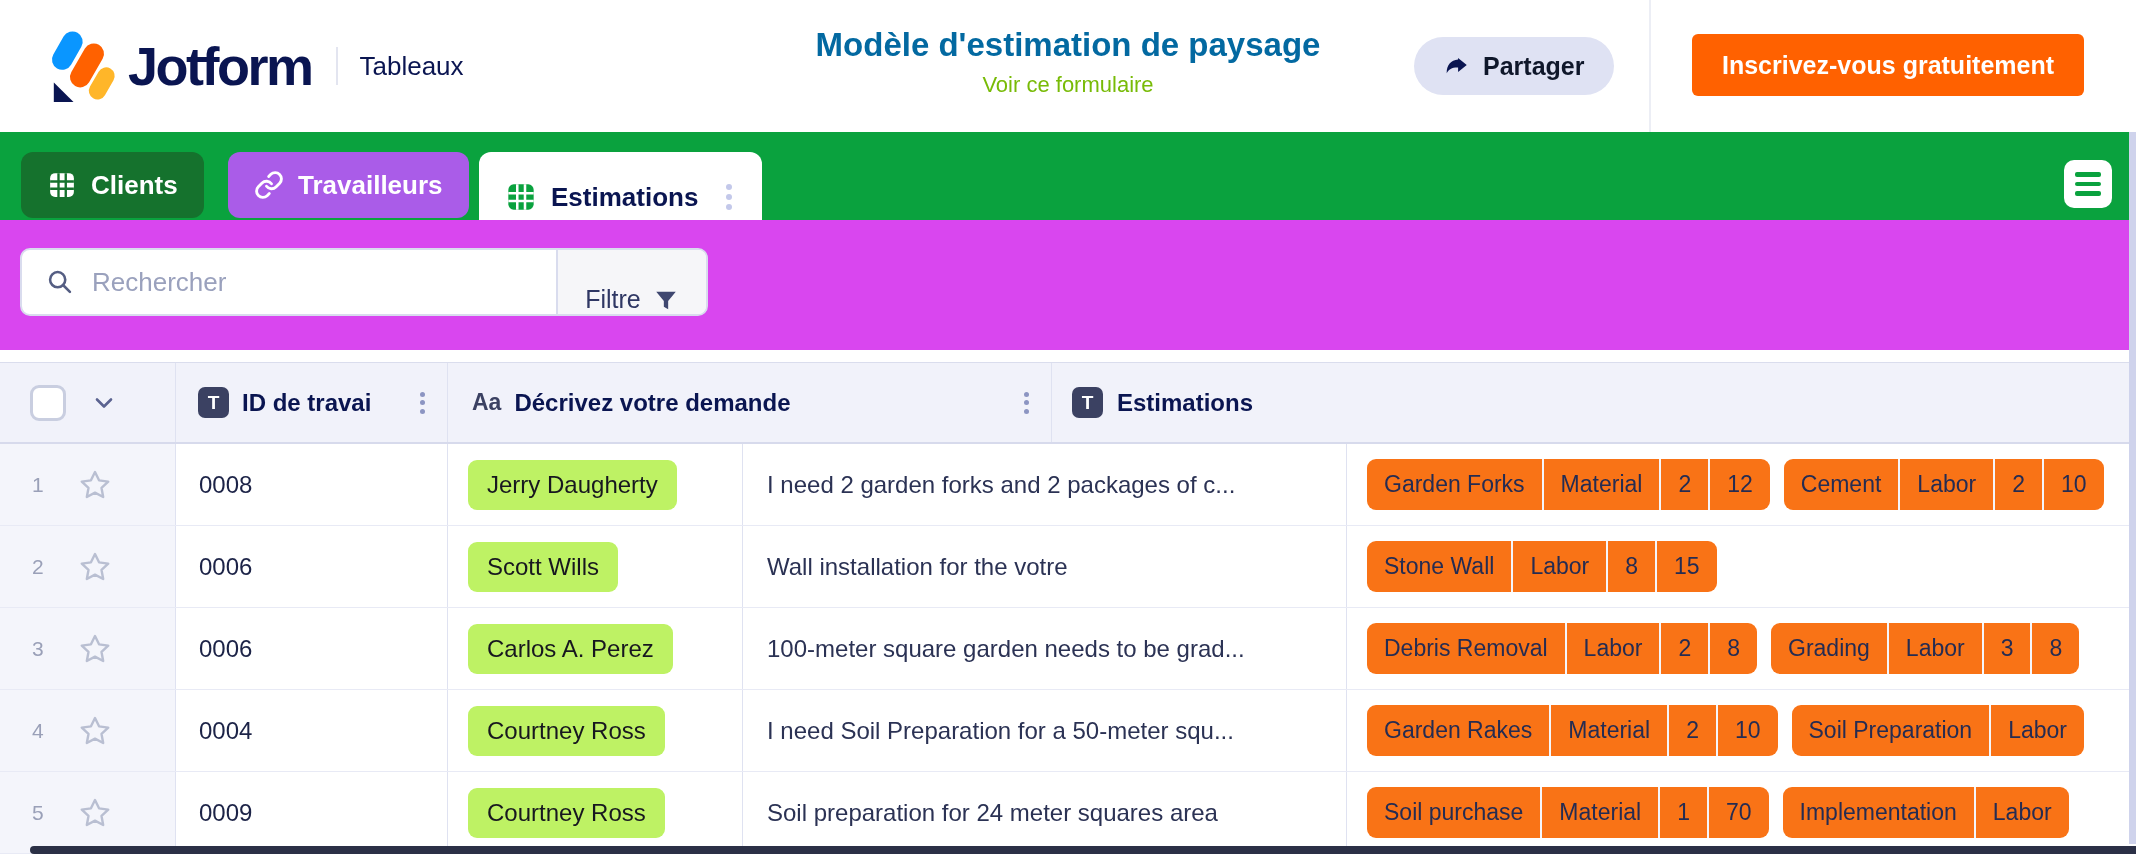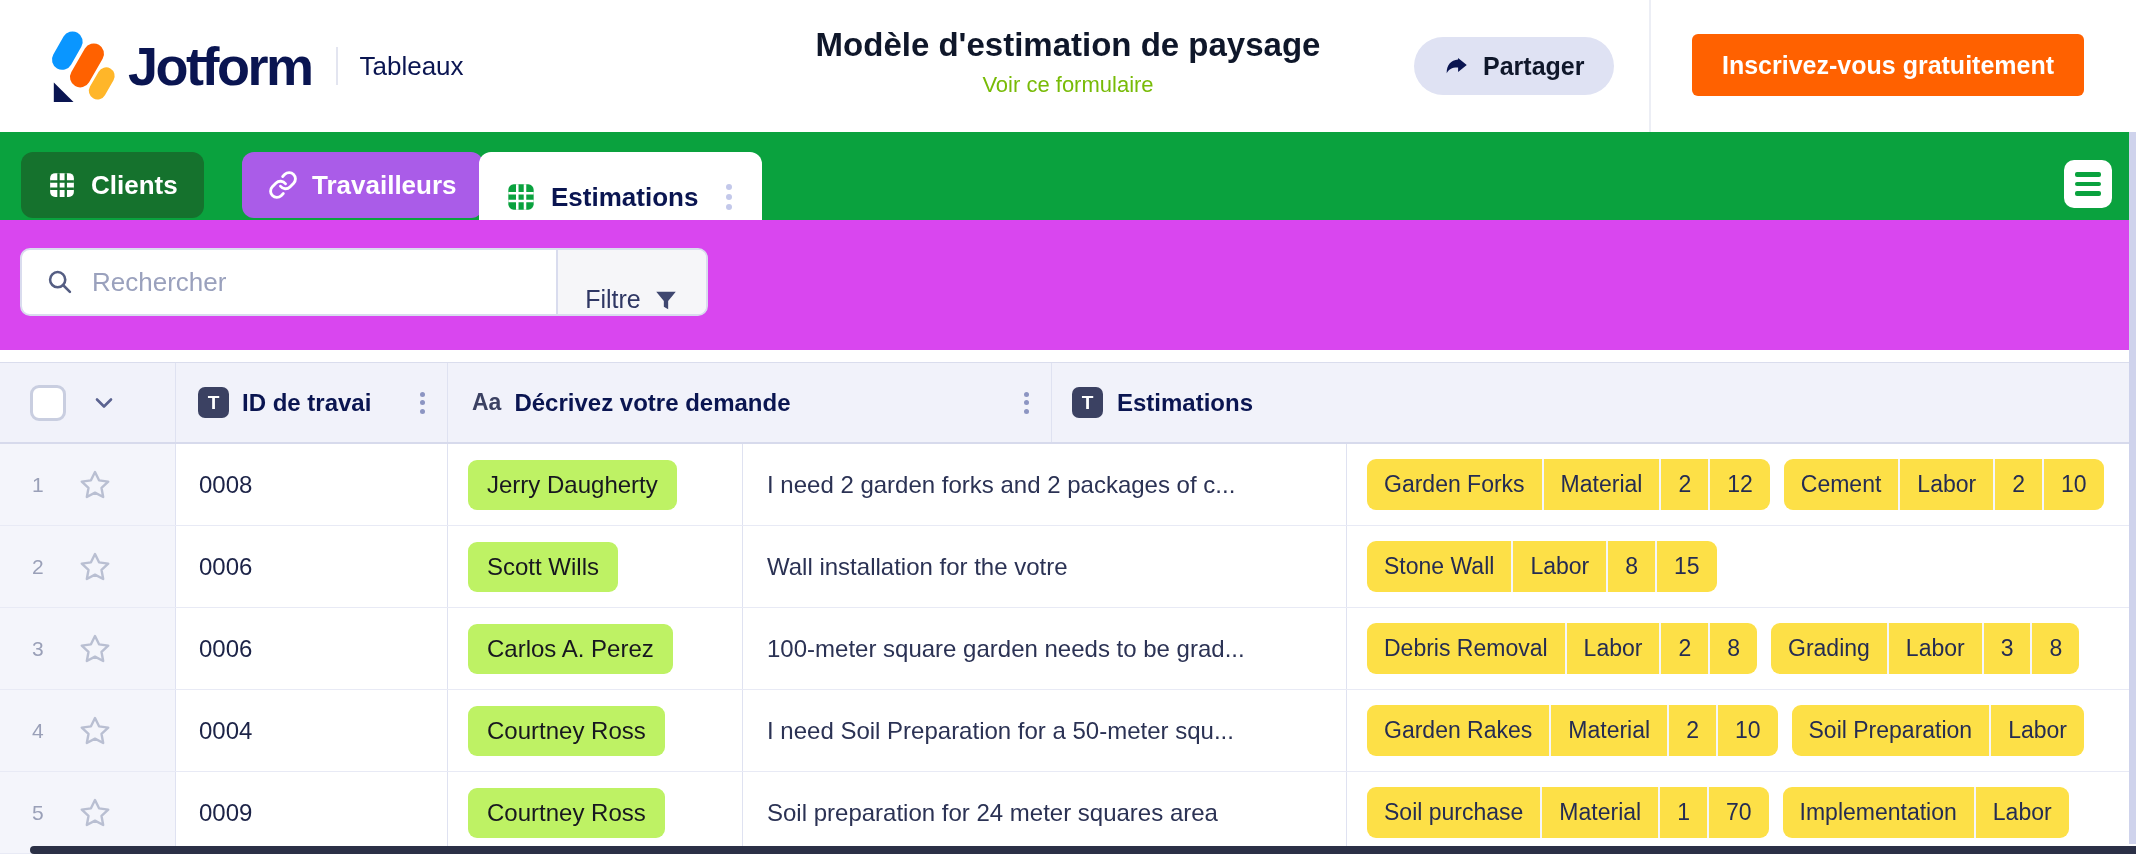--- a/index.html
+++ b/index.html
@@ -9,33 +9,33 @@
     font-family: "Liberation Sans", sans-serif; background: #fff; color:#0a1551;
   }
   
   .app-header { position:absolute; top:0; left:0; width:100%; height:132px; background:#fff; }
   .brand { position:absolute; left:44px; top:24px; height:84px; display:flex; align-items:center; }
   .logo-mark { width:82px; height:82px; }
   .wordmark { font-size:54px; font-weight:800; letter-spacing:-2.5px; color:#0a1551; margin-left:2px; }
   .brand-divider { width:2px; height:38px; background:#e3e5f0; margin:0 22px 0 24px; }
   .product-label { font-size:26px; color:#0a1551; }
   .title-block { position:absolute; left:50%; top:26px; transform:translateX(-50%); text-align:center; white-space:nowrap; }
-  .page-title { font-size:33px; font-weight:700; color:#0f172a; }
+  .page-title { font-size:33px; font-weight:700; color:#0369a1; }
   .view-form { font-size:22px; color:#78bb07; margin-top:8px; cursor:pointer; }
   .share-btn { position:absolute; left:1414px; top:37px; height:58px; padding:12px 30px; border-radius:999px;
     background:#dfe2f3; color:#0f172a; font-size:25px; font-weight:700; display:flex; align-items:center; gap:13px; cursor:pointer; border:none; }
   .header-vdivider { position:absolute; left:1649px; top:0; width:2px; height:132px; background:#eceef5; }
   .signup-btn { position:absolute; left:1692px; top:34px; height:62px; padding:0 30px; background:#ff6100; color:#fff;
     font-size:25px; font-weight:700; border-radius:6px; display:flex; align-items:center; cursor:pointer; border:none; }
   
   .tab-bar { position:absolute; top:132px; left:0; width:100%; height:100px; background:#0aa23e; }
   .tab { position:absolute; top:20px; height:66px; border-radius:12px; display:flex; align-items:center;
     gap:14px; padding:0 26px; font-size:26px; font-weight:700; cursor:pointer; white-space:nowrap; }
   .tab-clients { left:21px; background:#15722d; color:#fff; }
-  .tab-travailleurs { left:242px; background:#aa5ce8; color:#fff; }
+  .tab-travailleurs { left:228px; background:#aa5ce8; color:#fff; }
   .tab-estimations { left:479px; background:#fff; color:#0a1551; height:90px; border-radius:12px; }
   .tab-dots { display:flex; flex-direction:column; gap:4px; margin-left:10px; padding:4px; cursor:pointer; }
   .tab-dots i { width:6px; height:6px; border-radius:50%; background:#c3c8ea; }
   .hamburger-btn { position:absolute; right:24px; top:28px; width:48px; height:48px; background:#fff; border-radius:10px;
     display:flex; flex-direction:column; align-items:center; justify-content:center; gap:5px; cursor:pointer; border:none; }
   .hamburger-btn i { display:block; width:26px; height:4.5px; background:#0aa23e; border-radius:2px; }
   
   .toolbar { position:absolute; top:220px; left:0; width:100%; height:130px; background:#d946ef; }
   .search-filter { position:absolute; left:20px; top:28px; width:688px; height:68px; border:2px solid #d9dcee;
     border-radius:10px; display:flex; background:#fff; overflow:hidden; }
@@ -63,21 +63,21 @@
   .checkbox { width:36px; height:36px; border-radius:9px; border:3px solid #c9cee0; background:#fff; cursor:pointer; flex-shrink:0; }
   
   .trow { display:flex; height:82px; background:#fff; border-bottom:1.5px solid #e8eaf5; flex-shrink:0; }
   .rownum-cell { width:176px; background:#f4f5fb; padding-left:32px; gap:24px; }
   .rnum { font-size:21px; color:#9aa0b8; width:22px; }
   .star { display:flex; align-items:center; cursor:pointer; }
   .id-cell { font-size:24px; color:#1c2347; padding-left:23px; }
   .assignee-chip { background:#bef264; border-radius:9px; padding:11px 19px; font-size:24px; color:#17171f; white-space:nowrap; }
   .desc-cell { font-size:24px; color:#2b3254; white-space:nowrap; overflow:hidden; }
   .est-cell { overflow:hidden; }
-  .est-chip { display:flex; background:#fde047; border-radius:9px; flex-shrink:0; overflow:hidden; }
+  .est-chip { display:flex; background:#f97316; border-radius:9px; flex-shrink:0; overflow:hidden; }
   .est-seg { padding:12px 17px; font-size:23px; color:#252c52; border-right:2px solid #f5f6fb; white-space:nowrap; }
   .est-seg:last-child { border-right:none; }
   
   .v-scroll { position:absolute; top:132px; right:0; width:7px; bottom:10px; background:#cfd3ec; }
   .h-scroll { position:absolute; left:30px; right:0; bottom:0; height:8px; background:#2b3046; border-radius:4px 0 0 4px; }
 </style>
 </head>
 <body>
 
 <div class="frame">

